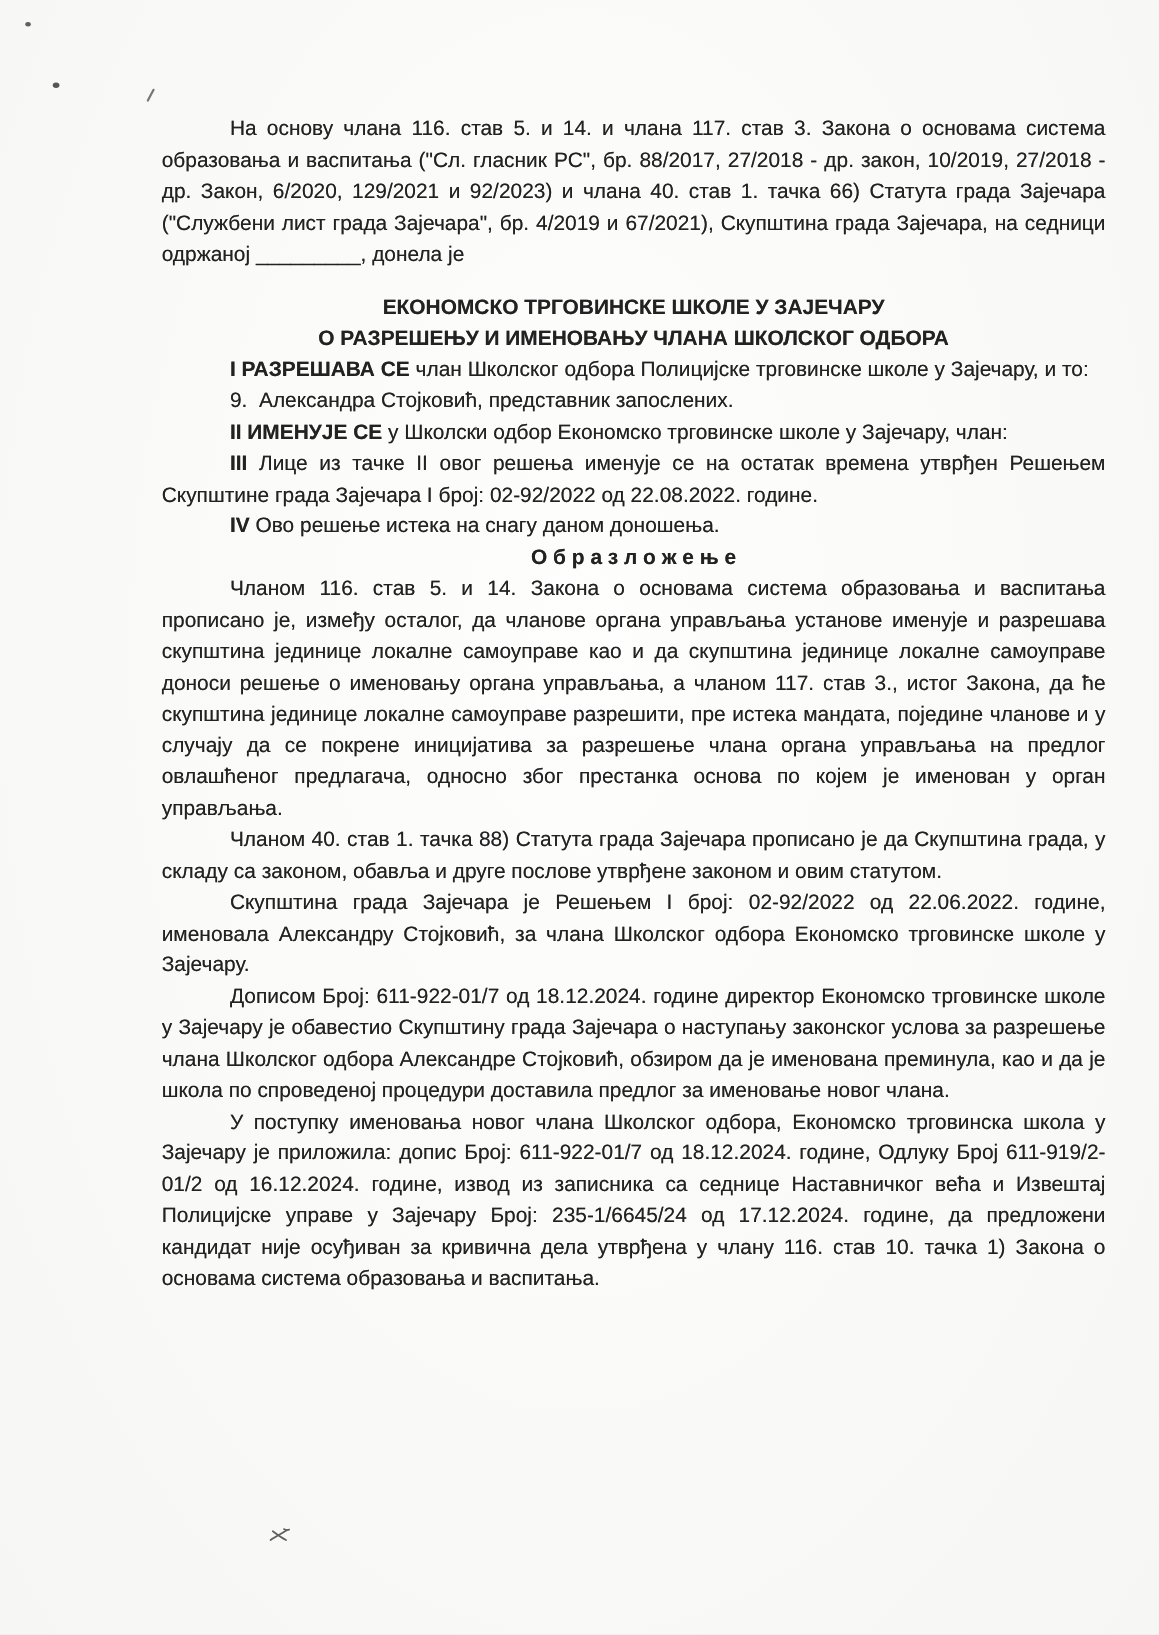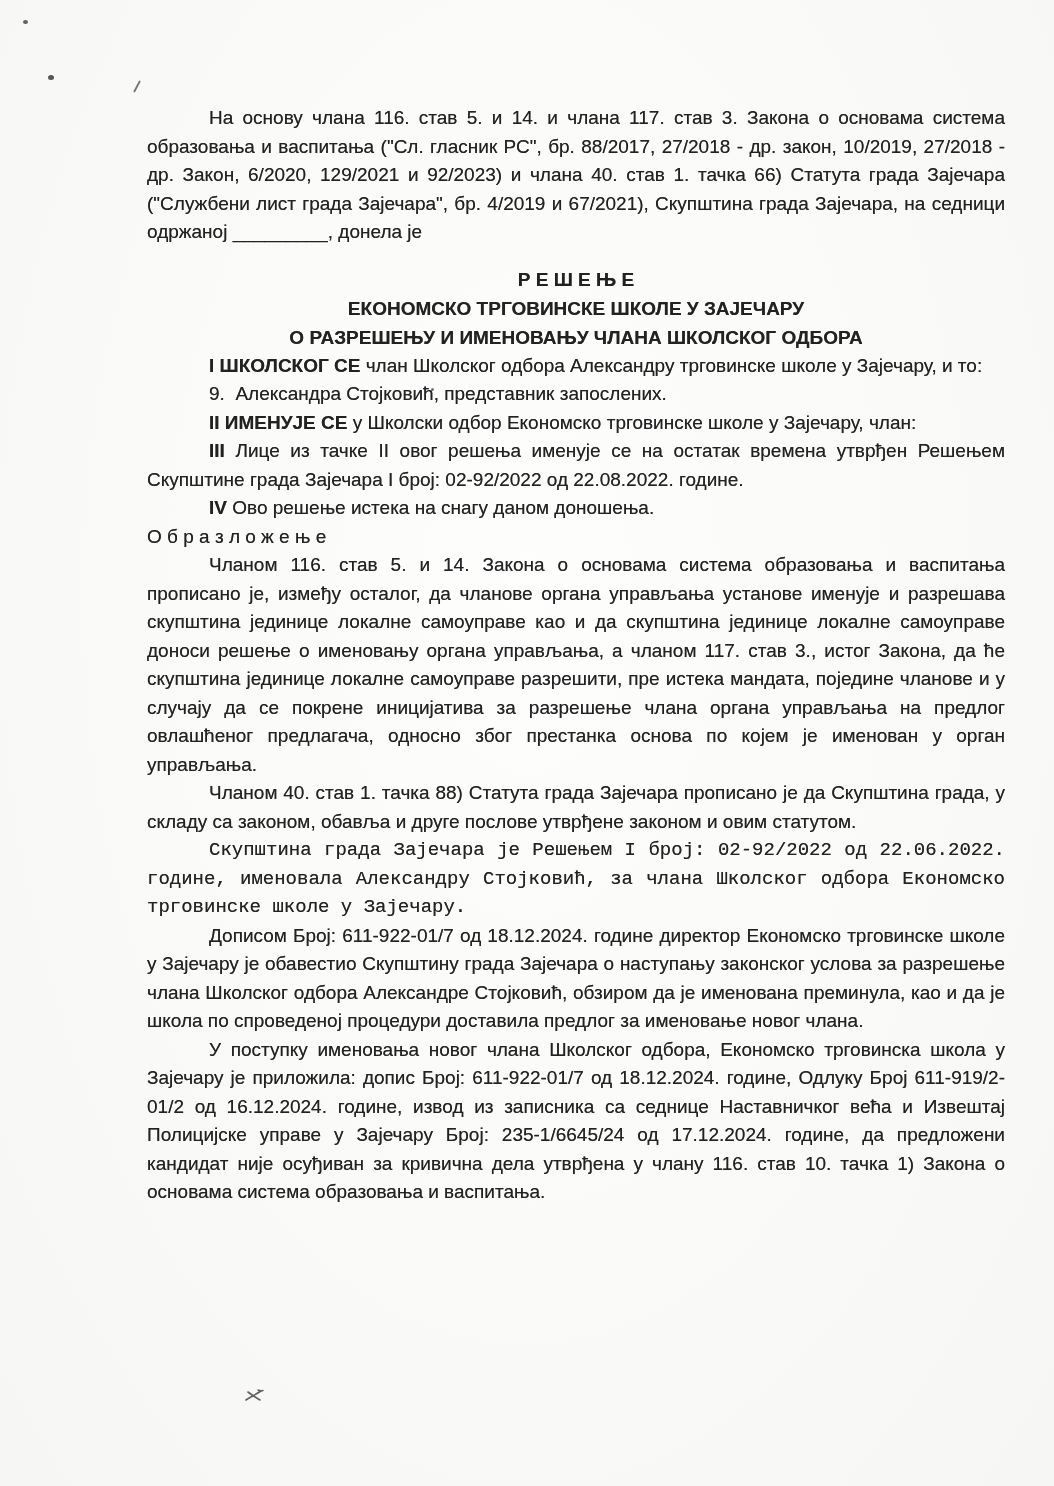--- a/index.html
+++ b/index.html
@@ -46,26 +46,26 @@
     line-height: 29px;
   }
   .sec-1 { margin-top: 30px; }
   .item-1 { margin-top: 12px; white-space: pre-wrap; }
   .sec-2 { margin-top: 16px; }
   .item-2 { margin-top: 17px; white-space: pre-wrap; }
   .sec-3 { margin-top: 21px; }
   .sec-4 { margin-top: 10px; }
   .rationale-heading {
     margin-top: 37px;
-    text-align: left;
-    font-weight: normal;
+    text-align: center;
+    font-weight: bold;
     text-indent: 0 !important;
   }
   .p-first { margin-top: 34px; }
-  .p-gap { margin-top: 28px; font-family: Liberation Mono, monospace; }
+  .p-gap { margin-top: 28px; }
   
   .speck {
     position: absolute;
     background: #3a3a3a;
     border-radius: 50%;
   }
   .speck-a { left: 23px; top: 20px; width: 5px; height: 4px; opacity: 0.8; }
   .speck-b { left: 48px; top: 75px; width: 6px; height: 5px; opacity: 0.85; }
   .speck-c { left: 431px; top: 388px; width: 3px; height: 3px; opacity: 0.7; }
   .slash {
@@ -101,26 +101,25 @@
     <path d="M3 12 C7 9, 12 7, 18 3" stroke="#3a3a3a" stroke-width="1.6" fill="none" stroke-linecap="round"></path>
     <path d="M5 4 C9 7, 13 10, 17 12" stroke="#3a3a3a" stroke-width="1.6" fill="none" stroke-linecap="round"></path>
     <path d="M15 2 C17 3, 19 3, 20 2.5" stroke="#3a3a3a" stroke-width="1.4" fill="none" stroke-linecap="round"></path>
   </svg>
 
   <div class="doc">
 
     <p>На основу члана 116. став 5. и 14. и члана 117. став 3. Закона о основама система образовања и васпитања ("Сл. гласник РС", бр. 88/2017, 27/2018 - др. закон, 10/2019, 27/2018 - др. Закон, 6/2020, 129/2021 и 92/2023) и члана 40. став 1. тачка 66) Статута града Зајечара ("Службени лист града Зајечара", бр. 4/2019 и 67/2021), Скупштина града Зајечара, на седници одржаној _________, донела је</p>
 
     <div class="title-block">
-      <div>Р Е Ш Е Њ Е</div>
       <div>ЕКОНОМСКО ТРГОВИНСКЕ ШКОЛЕ У ЗАЈЕЧАРУ</div>
       <div>О РАЗРЕШЕЊУ И ИМЕНОВАЊУ ЧЛАНА ШКОЛСКОГ ОДБОРА</div>
     </div>
 
-    <p class="sec-1"><span class="lead">I ШКОЛСКОГ СЕ</span><span> члан Школског одбора Александру трговинске школе у Зајечару, и то:</span></p>
+    <p class="sec-1"><span class="lead">I РАЗРЕШАВА СЕ</span><span> члан Школског одбора Полицијске трговинске школе у Зајечару, и то:</span></p>
 
     <p class="item-1">9.  Александра Стојковић, представник запослених.</p>
 
     <p class="sec-2"><span class="lead">II ИМЕНУЈЕ СЕ</span><span> у Школски одбор Економско трговинске школе у Зајечару, члан:</span></p>
 
 
     <p class="sec-3"><span class="lead">III</span><span> Лице из тачке II овог решења именује се на остатак времена утврђен Решењем Скупштине града Зајечара I број: 02-92/2022 од 22.08.2022. године.</span></p>
 
     <p class="sec-4"><span class="lead">IV</span><span> Ово решење истека на снагу даном доношења.</span></p>
 

